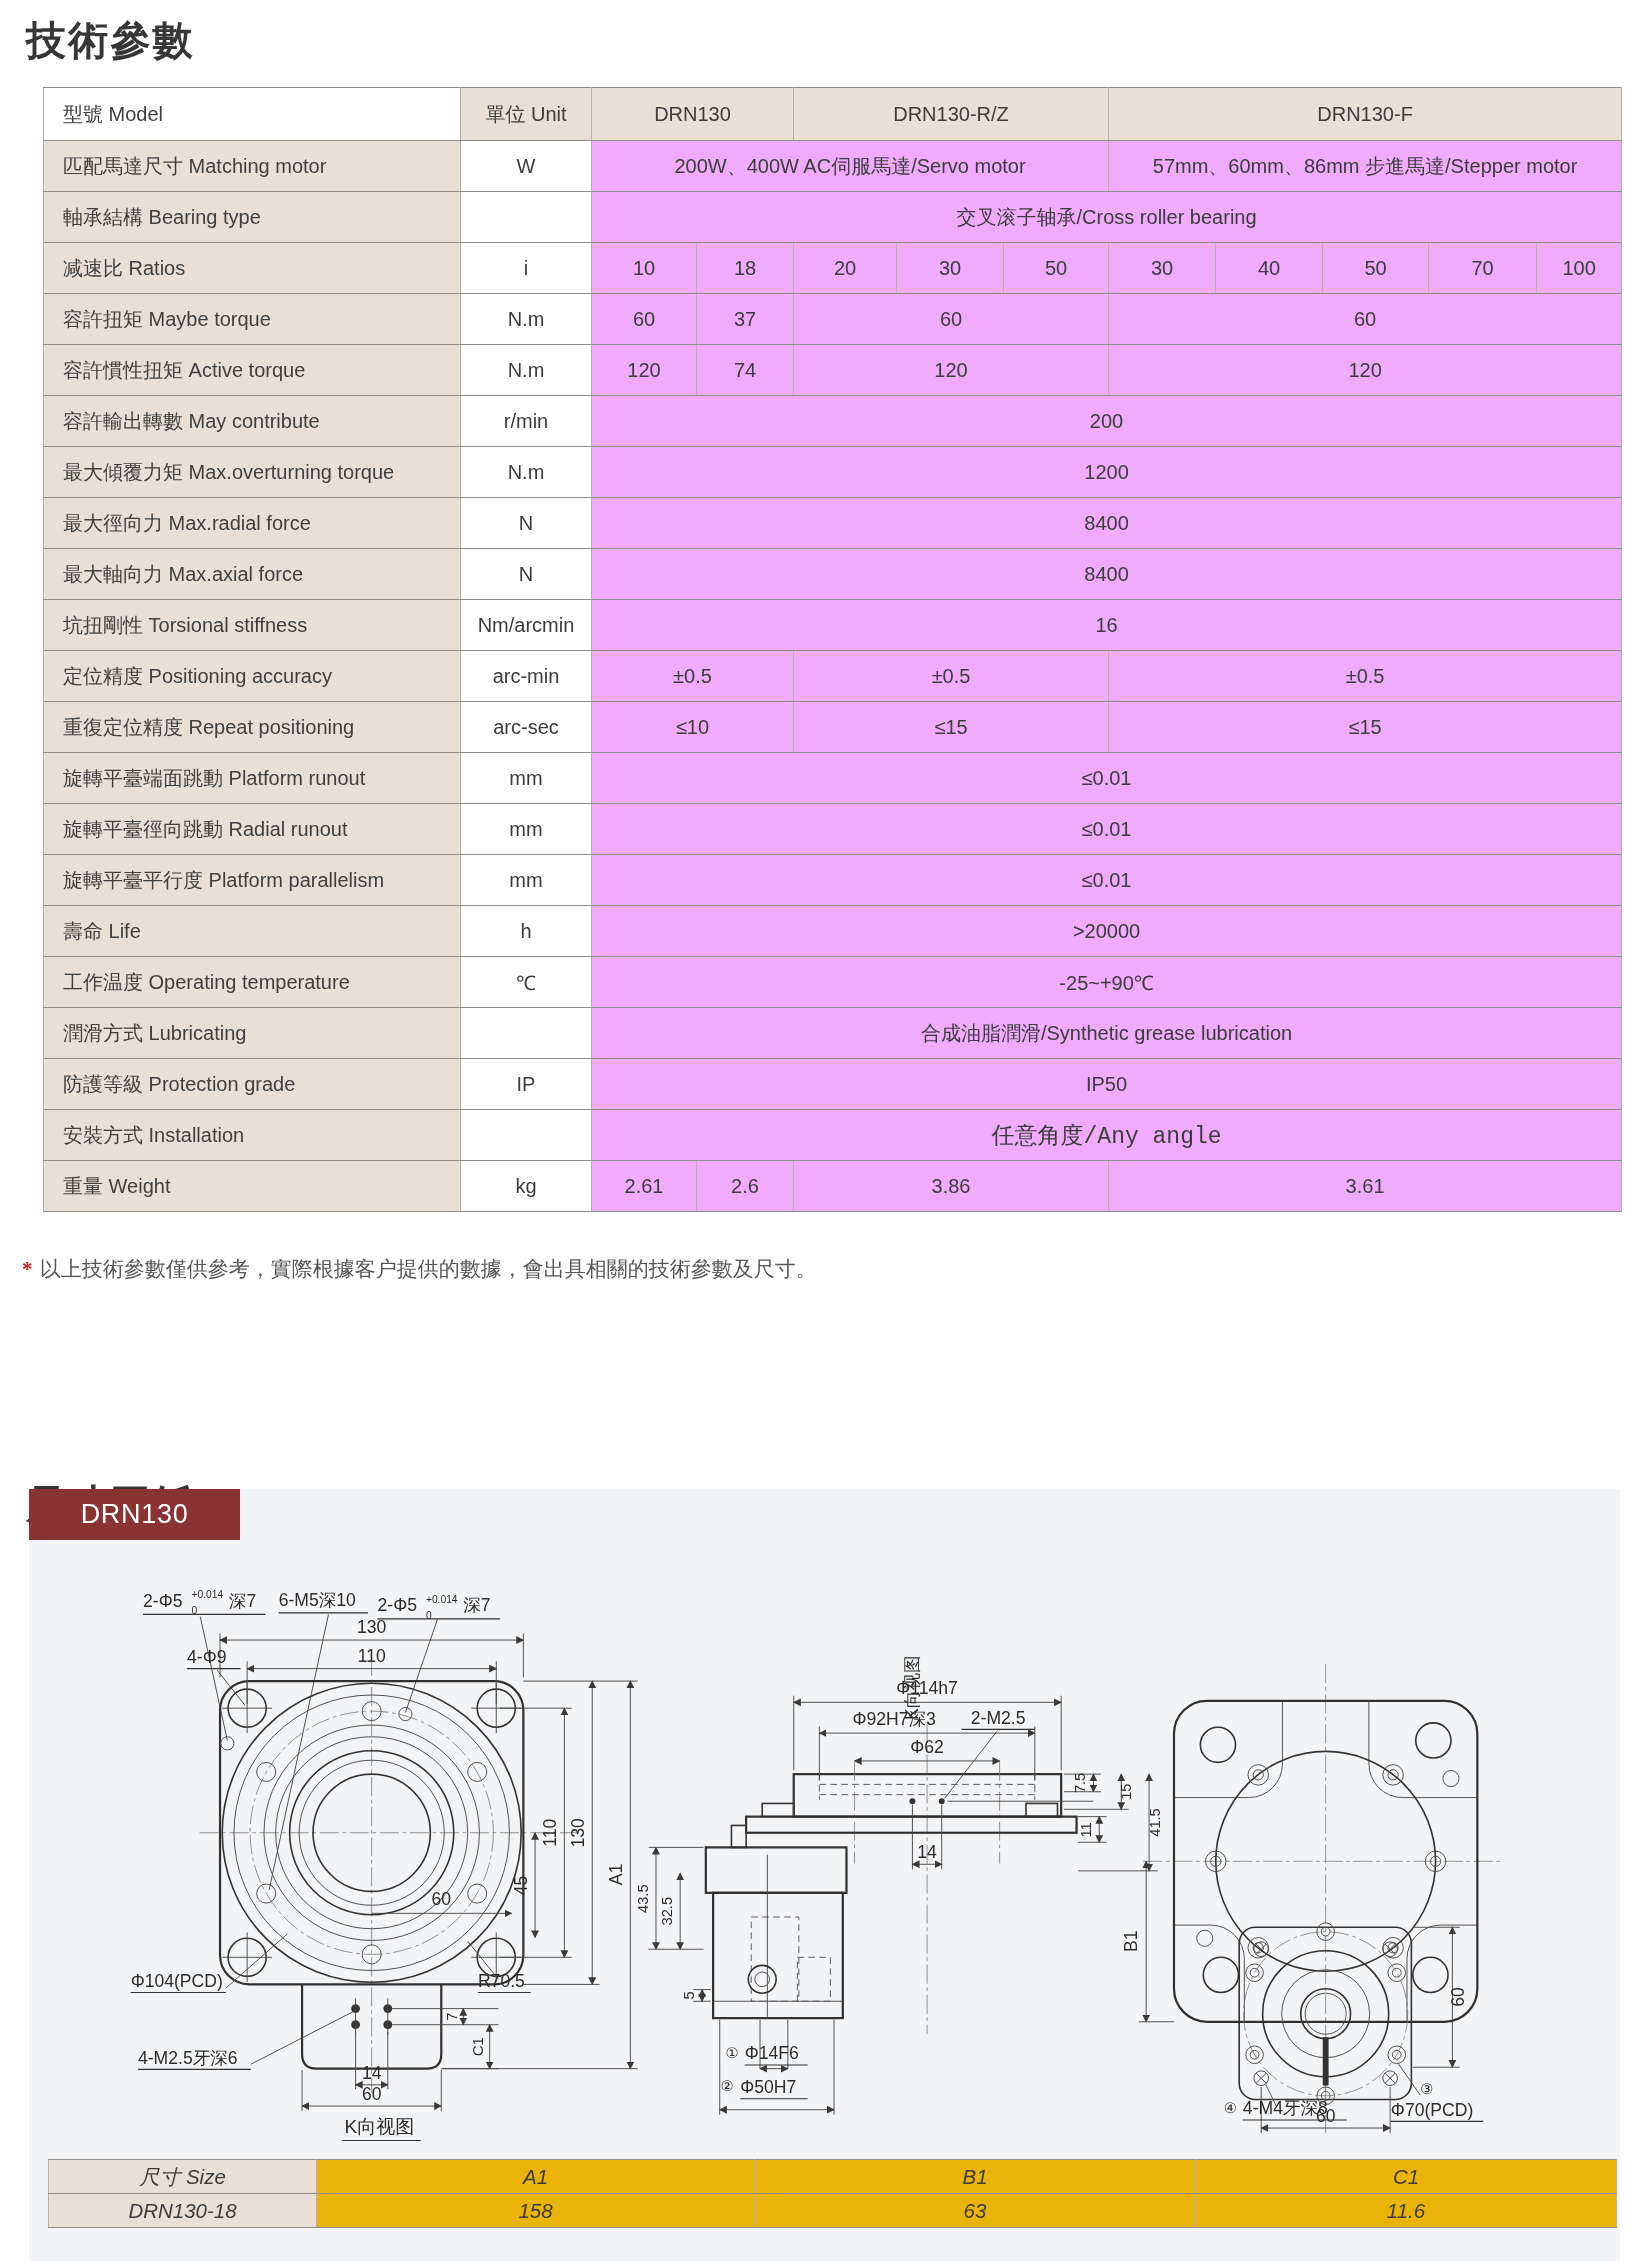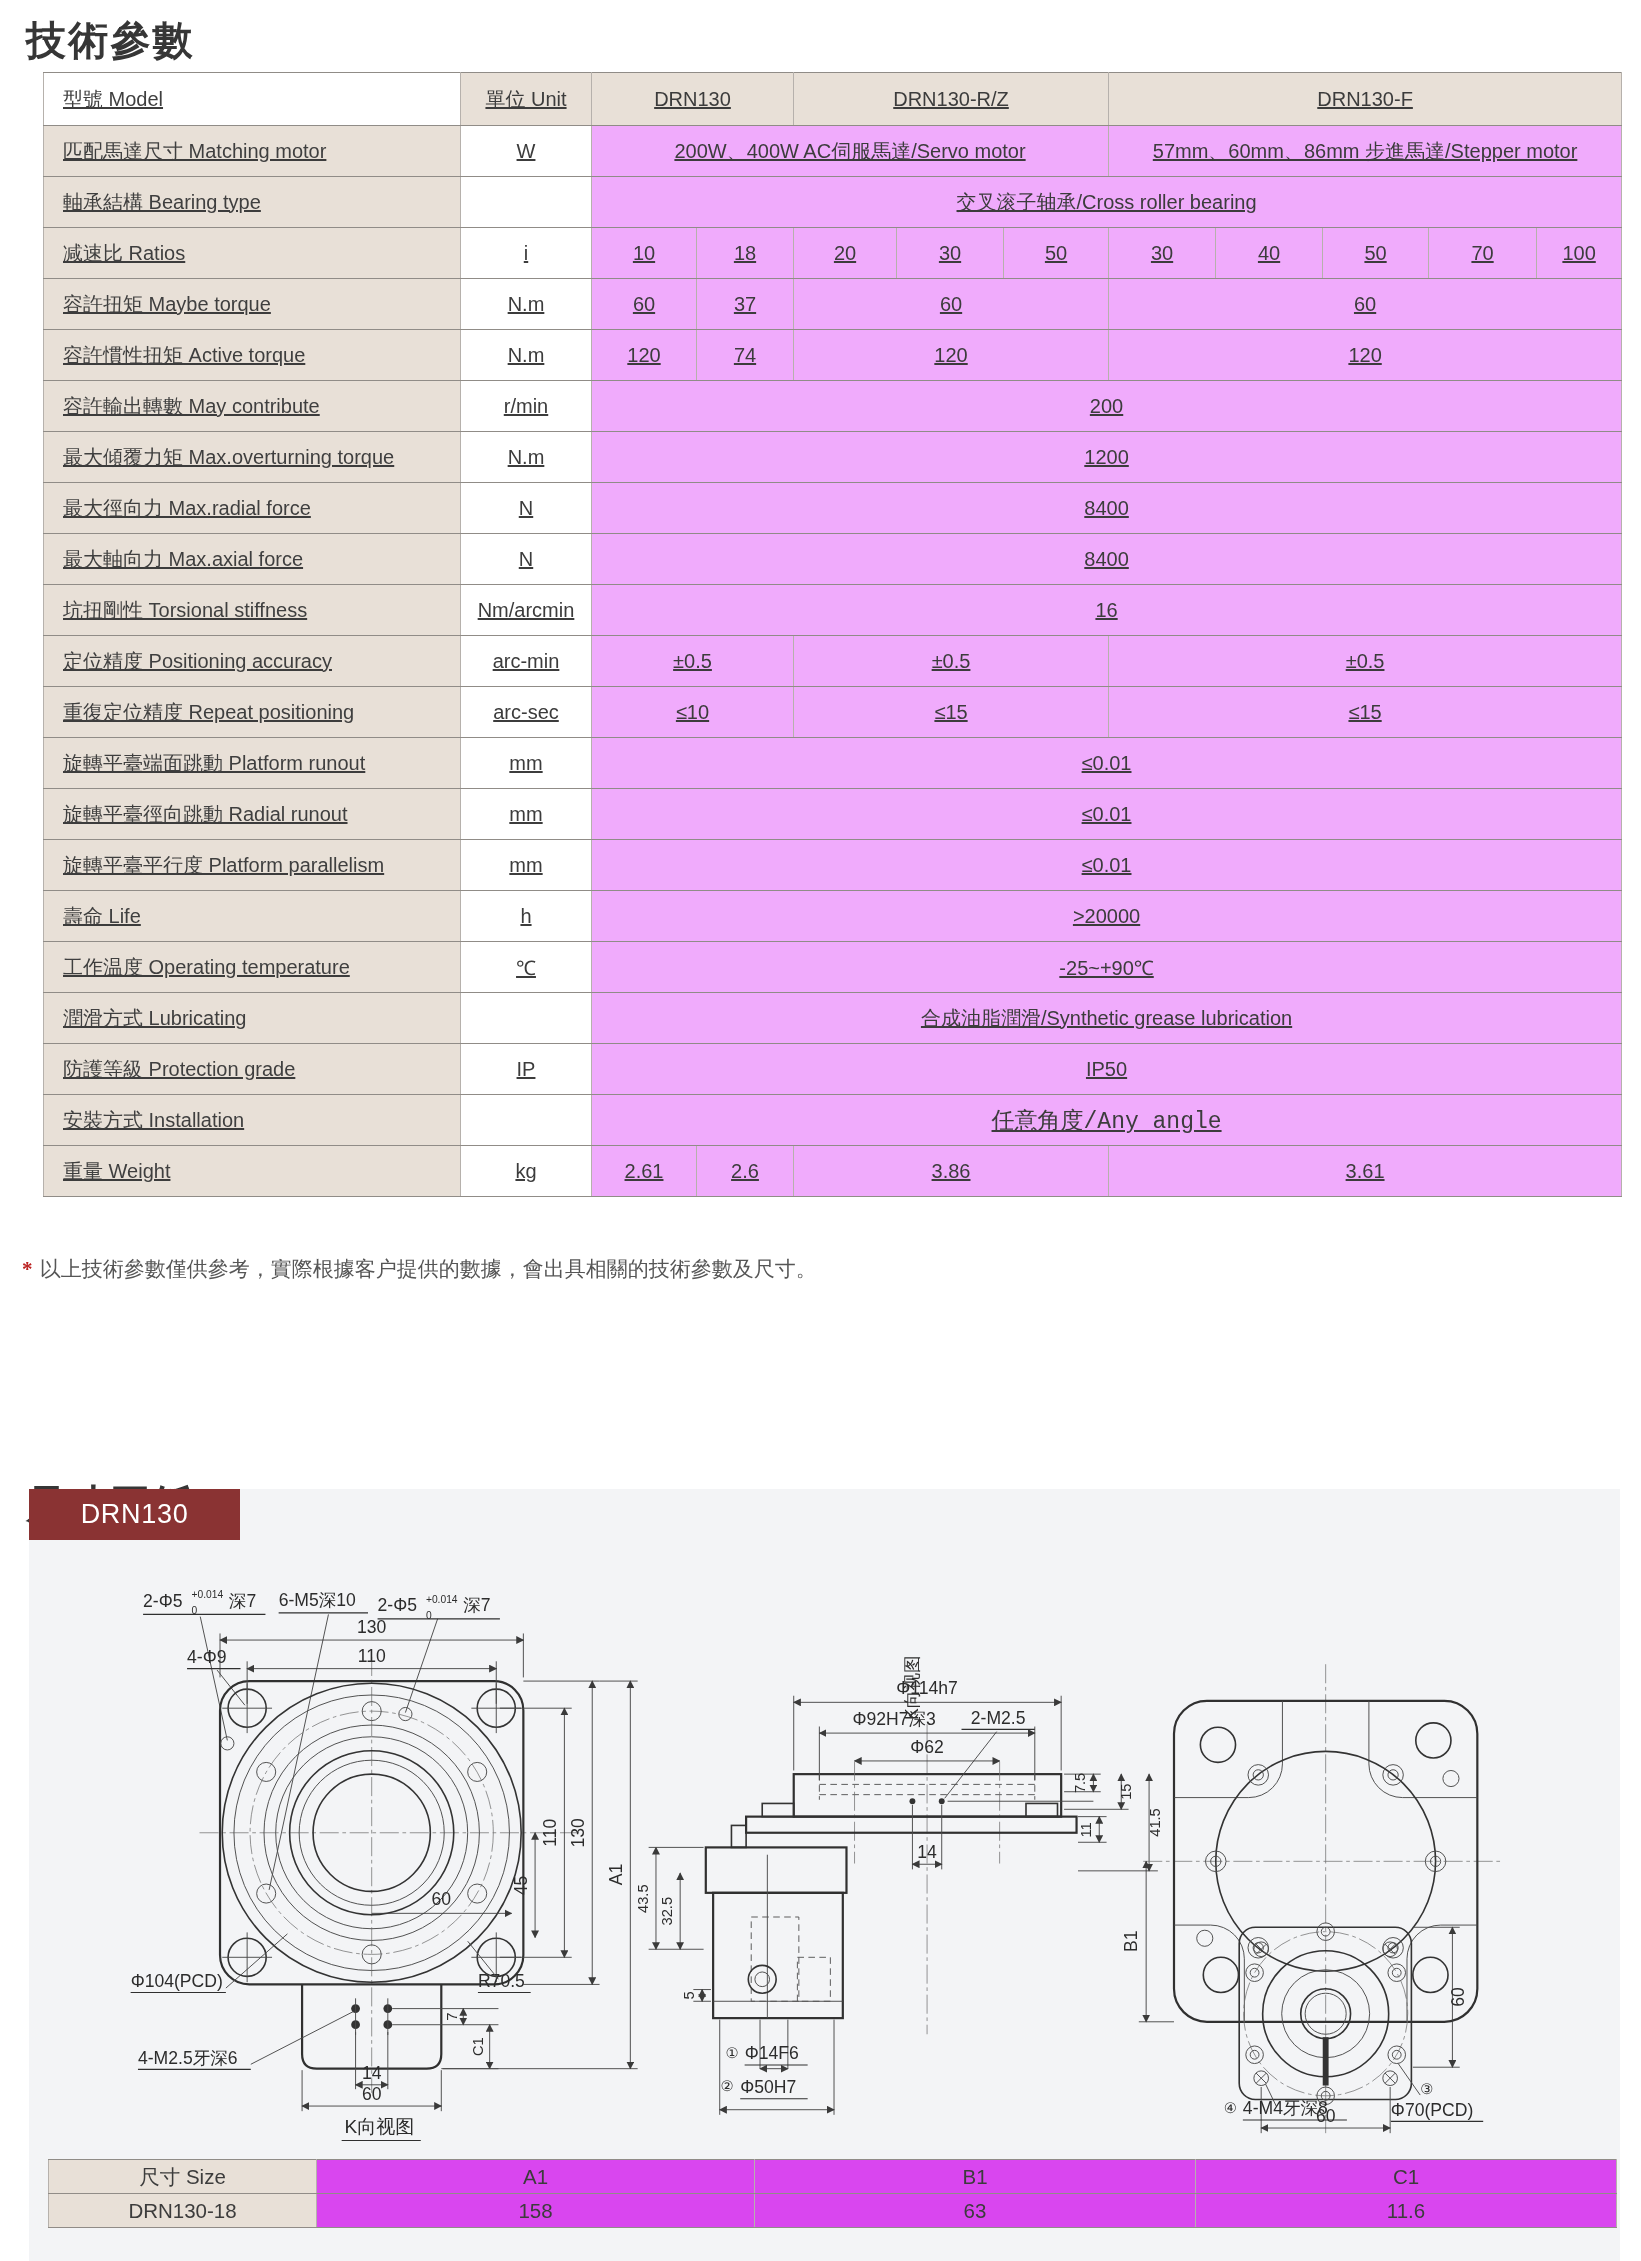--- a/index.html
+++ b/index.html
@@ -5,22 +5,22 @@
   html,body{margin:0;padding:0;}
   body{
     width:1642px;height:2261px;position:relative;background:#ffffff;
     font-family:"Liberation Sans", sans-serif;color:#3c3c3c;
   }
   .sec-title{position:absolute;font-size:40px;font-weight:bold;color:#363636;letter-spacing:2.2px;}
   #title1{left:26px;top:13px;}
   #title2{left:26px;top:1477px;}
   
   #spec-table{
-    position:absolute;left:43px;top:72px;width:1577px;
-    border-collapse:collapse;table-layout:fixed;text-decoration:underline;
+    position:absolute;left:43px;top:87px;width:1577px;
+    border-collapse:collapse;table-layout:fixed;
   }
   #spec-table td{
     border-left:0.7px solid #b6b1ac;border-right:0.7px solid #b6b1ac;
     border-top:1.5px solid #908c87;border-bottom:1.5px solid #908c87;
     font-size:20px;height:48px;overflow:hidden;white-space:nowrap;
   }
   #spec-table tr.hdr td{height:50px;}
   #spec-table td.lbl{background:#e8e0d7;text-align:left;padding-left:19px;color:#3f3f3f;}
   #spec-table td.white{background:#ffffff;}
   #spec-table td.beige{background:#e8e0d7;}
@@ -35,21 +35,21 @@
   
   #panel{position:absolute;left:29px;top:1489px;width:1591px;height:772px;background:#f3f4f6;}
   #badge{
     position:absolute;left:29px;top:1489px;width:211px;height:51px;background:#8a3333;
     color:#ffffff;font-size:27px;display:flex;align-items:center;justify-content:center;letter-spacing:0.7px;
   }
   #drawings{position:absolute;left:29px;top:1547px;}
   
   #size-table{
     position:absolute;left:48px;top:2159px;width:1569px;
-    border-collapse:collapse;table-layout:fixed;background:#d946ef;
+    border-collapse:collapse;table-layout:fixed;background:#eab308;font-style:italic;
   }
   #size-table td{
     border-left:0.7px solid #b6b1ac;border-right:0.7px solid #b6b1ac;
     border-top:1.5px solid #908c87;border-bottom:1.5px solid #908c87;
     font-size:20.5px;height:31px;text-align:center;
   }
   #size-table td.lbl{background:#e8e0d7;}
   
   .thk{stroke:#303030;stroke-width:3;fill:none;}
   .med{stroke:#333333;stroke-width:2.2;fill:none;}

